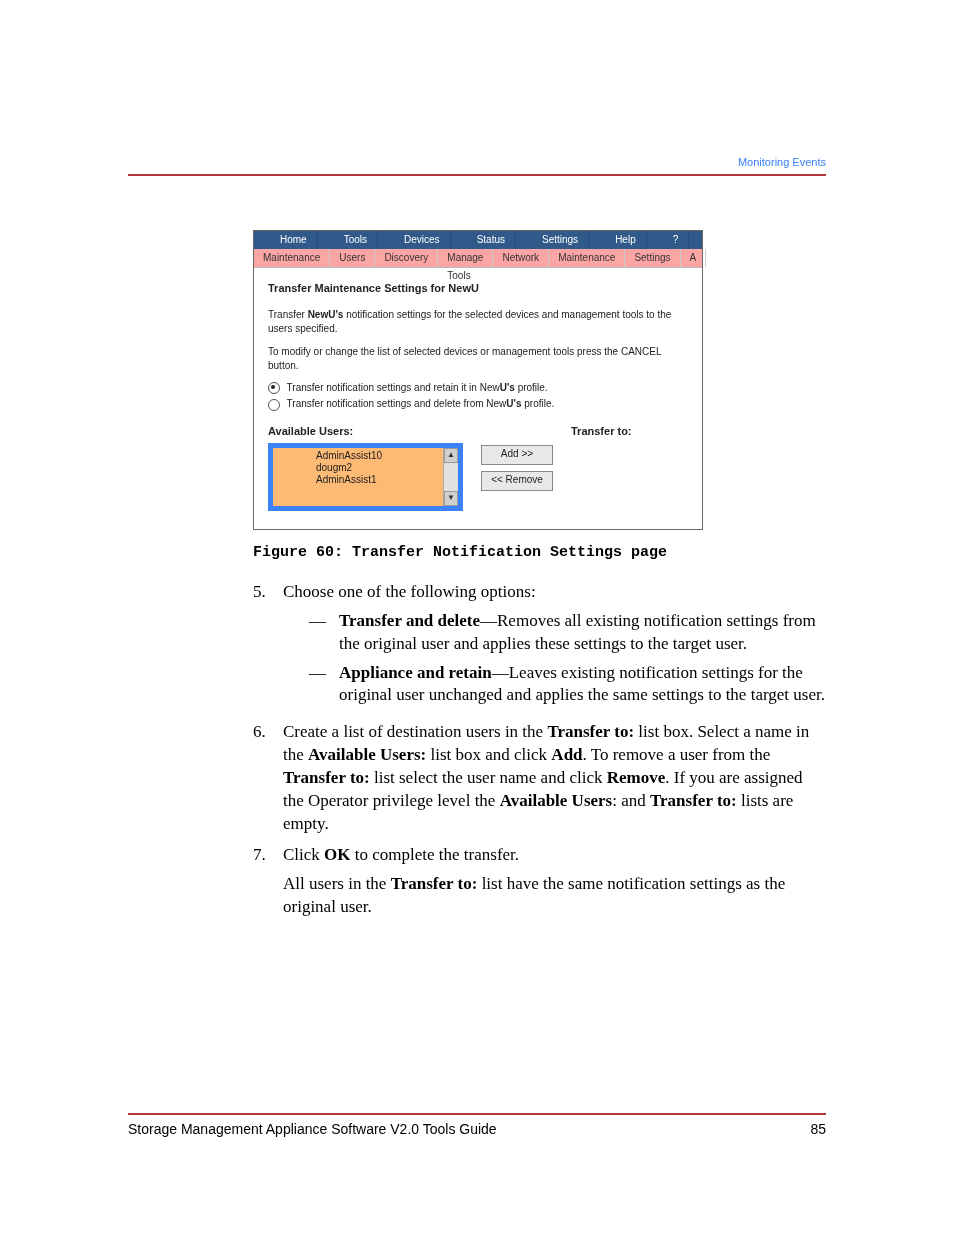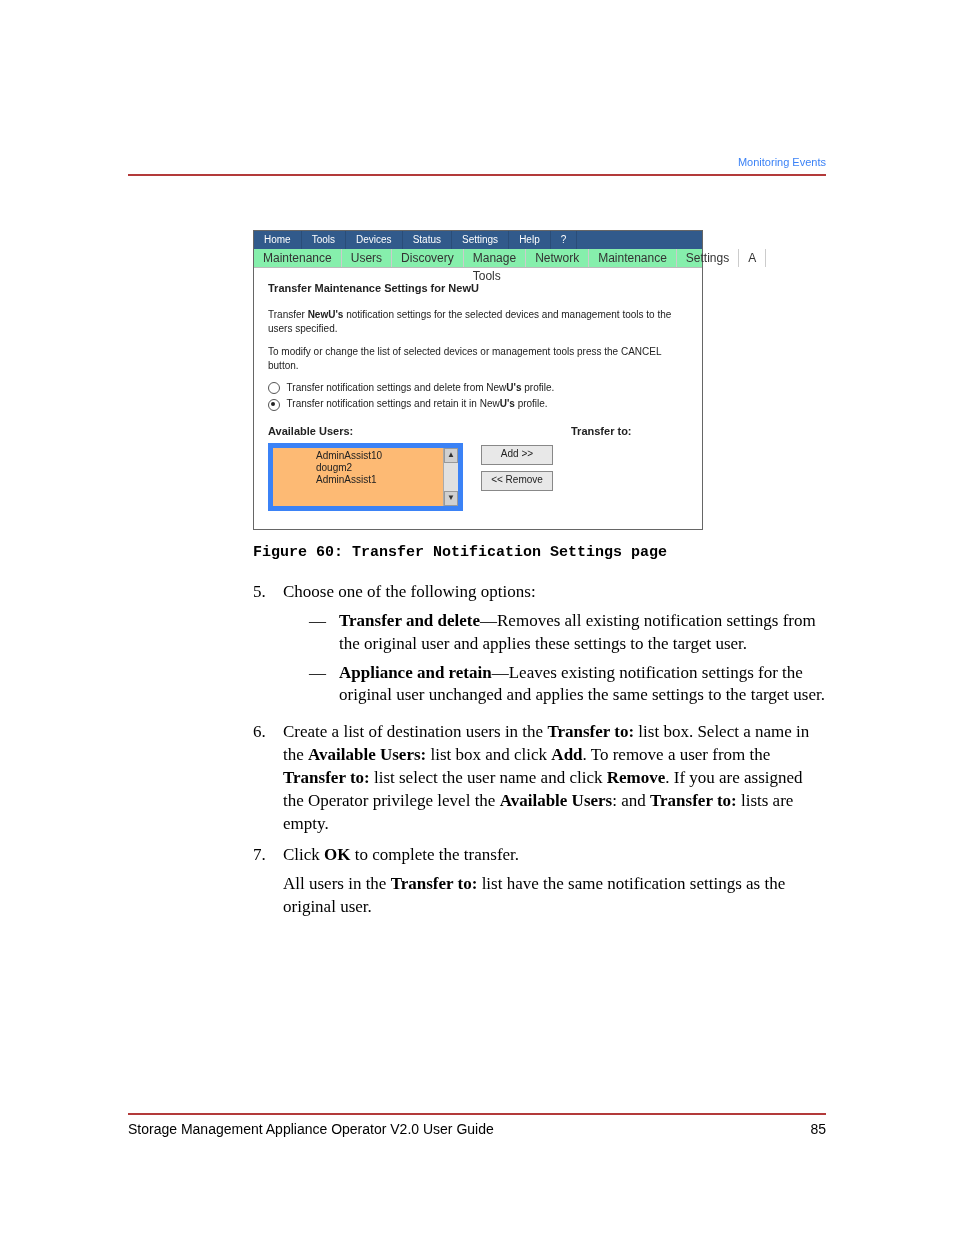--- a/index.html
+++ b/index.html
@@ -53,26 +53,27 @@
     display: flex;
     font-family: Verdana, Arial, sans-serif;
     font-size: 10px;
     color: #fff;
     height: 18px;
     line-height: 18px;
   }
   .menu-bar .mi {
     padding: 0 10px;
     border-right: 1px solid #2a4d78;
+    margin-left: 16px;
   }
   .sub-bar {
-    background: #86efac;
+    background: #fca5a5;
     display: flex;
     font-family: Verdana, Arial, sans-serif;
-    font-size: 12px;
+    font-size: 10px;
     color: #333;
     height: 18px;
     line-height: 18px;
     border-bottom: 1px solid #bbb;
   }
   .sub-bar .si {
     padding: 0 9px;
     border-right: 1px solid #ccc;
   }
   .panel-body {
@@ -252,26 +253,26 @@
         <div class="si">Settings</div>
         <div class="si">A</div>
       </div>
       <div class="panel-body">
         <div class="panel-heading">Transfer Maintenance Settings for NewU</div>
         <div class="panel-para">
           <span>Transfer </span><b>NewU's</b><span> notification settings for the selected devices and management tools to the users specified.</span>
         </div>
         <div class="panel-para">To modify or change the list of selected devices or management tools press the CANCEL button.</div>
         <div class="radio-row">
+          <span class="rb sel"></span>
+          <span>Transfer notification settings and retain it in New</span><b>U's</b><span> profile.</span>
+        </div>
+        <div class="radio-row">
           <span class="rb"></span>
           <span>Transfer notification settings and delete from New</span><b>U's</b><span> profile.</span>
-        </div>
-        <div class="radio-row">
-          <span class="rb sel"></span>
-          <span>Transfer notification settings and retain it in New</span><b>U's</b><span> profile.</span>
         </div>
 
         <div class="lists-row">
           <div>
             <div class="col-label">Available Users:</div>
             <div class="listbox">
               <div class="items">
                 <div>AdminAssist10</div>
                 <div>dougm2</div>
                 <div>AdminAssist1</div>
@@ -328,17 +329,17 @@
           </div>
         </div>
       </div>
 
     </div>
   </div>
 
   <div class="footer-region">
     <hr class="footer-rule">
     <div class="footer-row">
-      <span>Storage Management Appliance Operator V2.0 User Guide</span>
+      <span>Storage Management Appliance Software V2.0 Tools Guide</span>
       <span>85</span>
     </div>
   </div>
 </div>
 
 </body></html>

